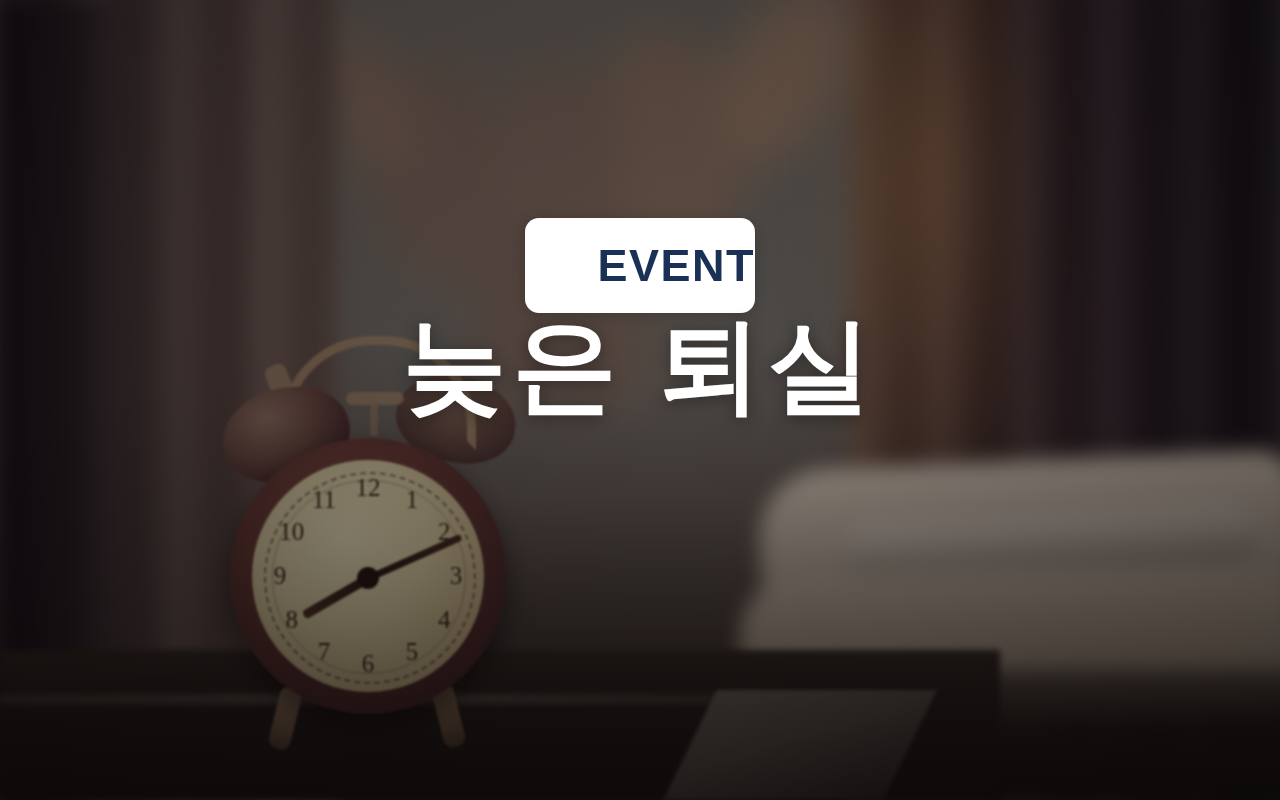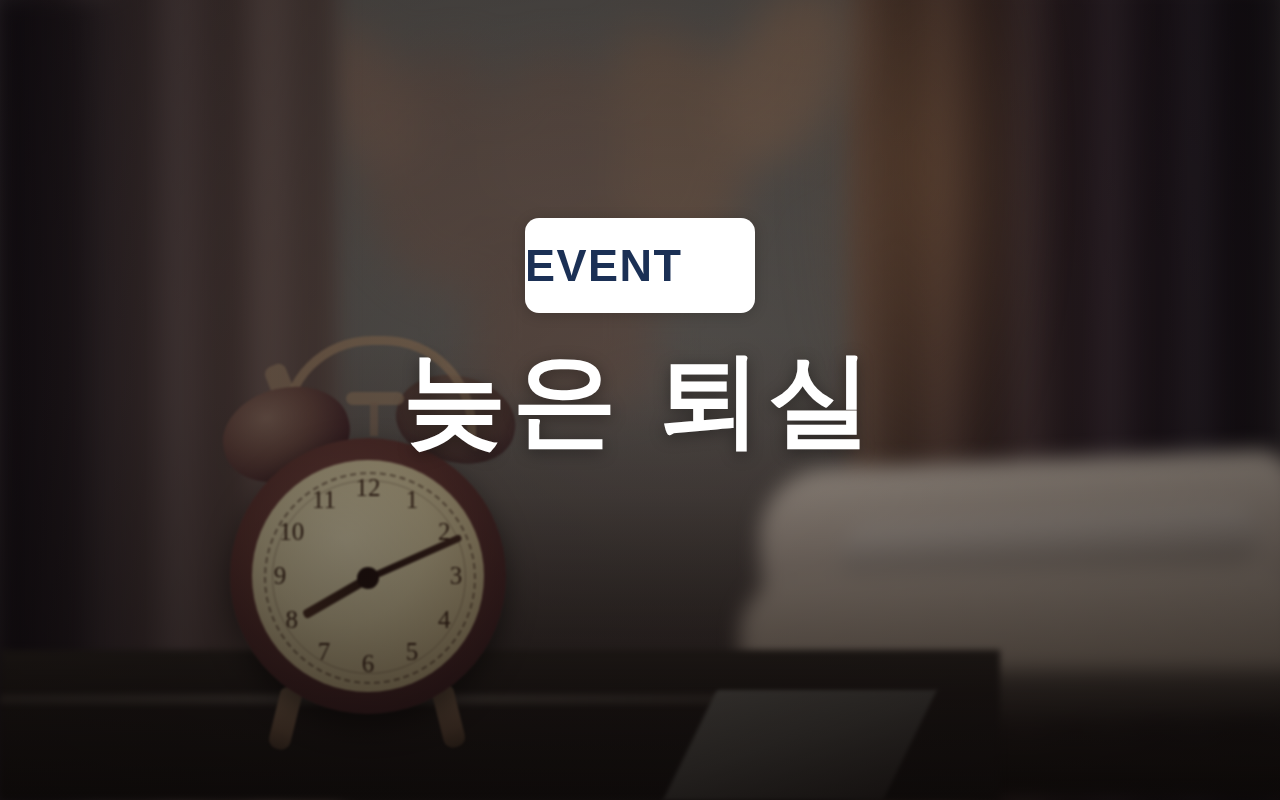--- a/index.html
+++ b/index.html
@@ -366,33 +366,32 @@
   }
 
   .event-badge {
     margin-top: 218px;
     width: 230px;
     height: 95px;
     background: #ffffff;
     border-radius: 14px;
     display: flex;
     align-items: center;
-    justify-content: flex-start;
+    justify-content: flex-end;
     box-shadow: 0 2px 14px rgba(0,0,0,0.18);
   }
   .event-badge-label {
     color: #1b3055;
     font-size: 45px;
     font-weight: bold;
     letter-spacing: 1.5px;
     line-height: 1;
   }
 
   .headline {
-    margin-top: 34px;
     color: #ffffff;
     font-size: 104px;
     font-weight: bold;
     letter-spacing: 6px;
     line-height: 1;
     text-shadow: 0 3px 16px rgba(0,0,0,0.38);
     white-space: nowrap;
   }
 
   .subhead {

